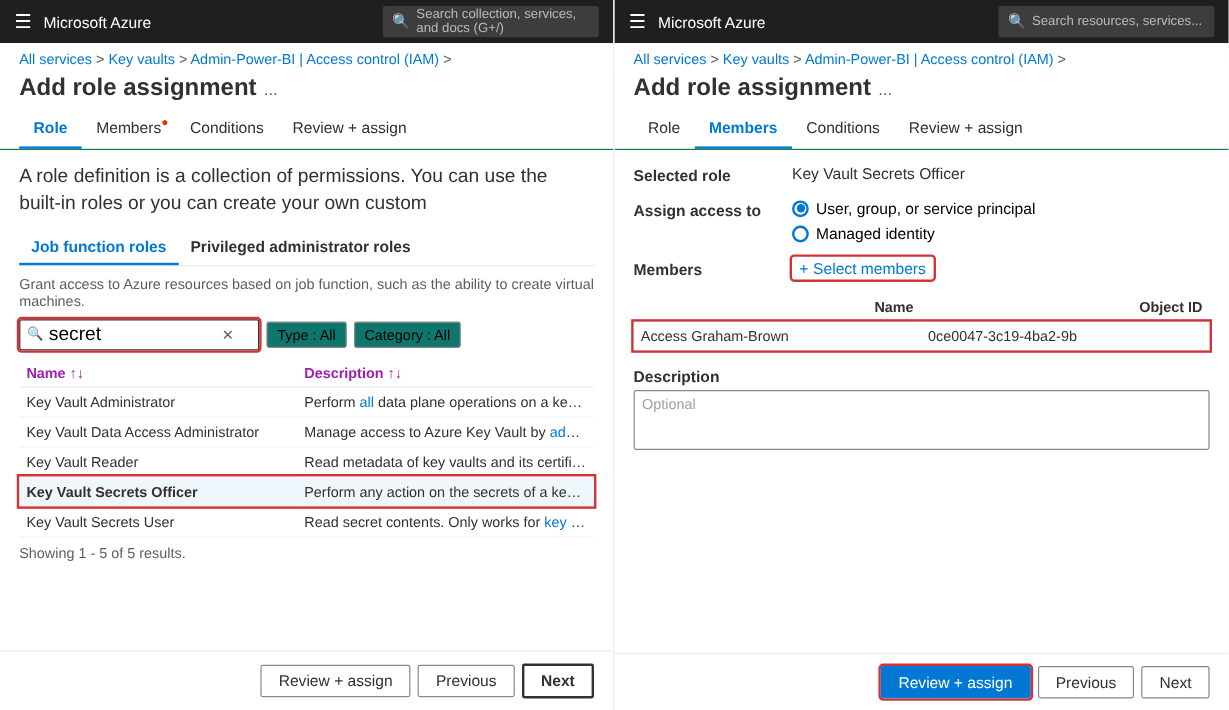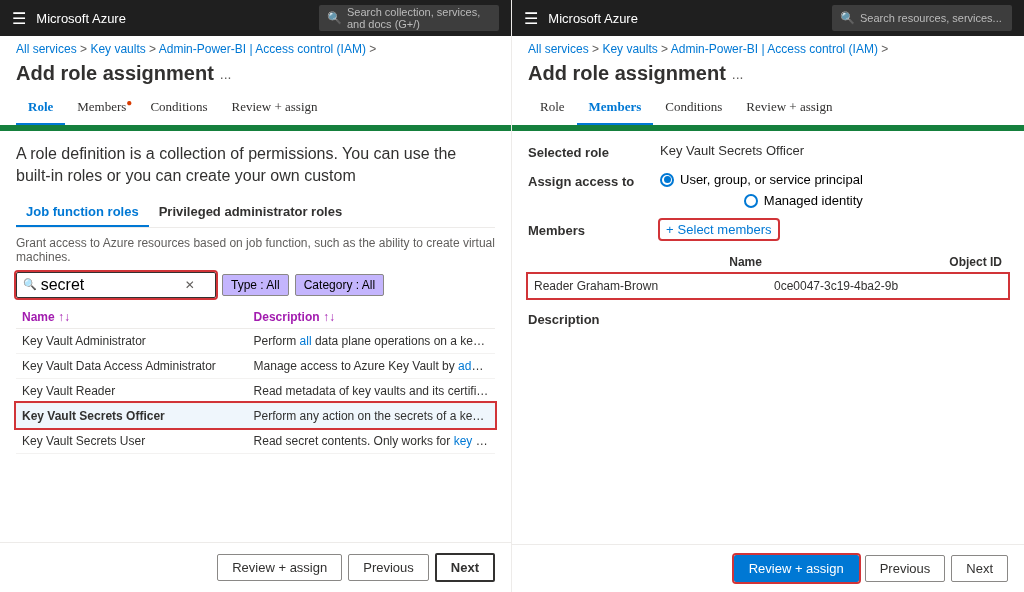--- a/index.html
+++ b/index.html
@@ -80,24 +80,23 @@
       gap: 6px;
     }
     .page-title-area h1 .ellipsis {
       font-size: 14px;
       color: #605e5c;
       font-weight: 400;
     }
     
     .tabs {
       display: flex;
-      border-bottom: 6px solid #15803d;
+      border-bottom: 1px solid #15803d;
       padding: 0 16px;
       flex-shrink: 0;
-      font-family: Liberation Serif, serif;
     }
     .tab {
       padding: 8px 12px;
       cursor: pointer;
       font-size: 13px;
       color: #323130;
       border-bottom: 2px solid transparent;
       position: relative;
     }
     .tab.active {
@@ -177,21 +176,21 @@
     }
     .filter-btn {
       display: flex;
       align-items: center;
       gap: 3px;
       border: 1px solid #8a8886;
       border-radius: 2px;
       padding: 3px 8px;
       font-size: 12px;
       cursor: pointer;
-      background: #c4b5fd;
+      background: #0f766e;
     }
     
     .role-table {
       width: 100%;
       border-collapse: collapse;
       font-size: 12px;
     }
     .role-table th {
       text-align: left;
       padding: 4px 6px;
@@ -266,21 +265,20 @@
       display: flex;
       flex-direction: column;
       gap: 6px;
     }
     .radio-option {
       display: flex;
       align-items: center;
       gap: 6px;
       font-size: 13px;
       cursor: pointer;
-      justify-content: flex-end;
     }
     .radio-circle {
       width: 14px;
       height: 14px;
       border-radius: 50%;
       border: 2px solid #0078d4;
       display: flex;
       align-items: center;
       justify-content: center;
       flex-shrink: 0;
@@ -424,20 +422,21 @@
           <td style="font-weight:600;">Key Vault Secrets Officer</td>
           <td class="text-truncate">Perform any action on the secrets of a key vault, except man</td>
         </tr>
         <tr>
           <td>Key Vault Secrets User</td>
           <td class="text-truncate">Read secret contents. Only works for <span class="text-blue">key vaults</span> that use the</td>
         </tr>
       </tbody>
     </table>
 
+    <p class="showing-text">Showing 1 - 5 of 5 results.</p>
   </div>
 
   <div class="footer">
     <button class="btn">Review + assign</button>
     <button class="btn">Previous</button>
     <button class="btn btn-next-outlined">Next</button>
   </div>
 </div>
 
 <div class="panel" style="border-right: none;">
@@ -505,29 +504,32 @@
       </div>
       <table class="members-table">
         <thead>
           <tr>
             <th>Name</th>
             <th>Object ID</th>
           </tr>
         </thead>
         <tbody>
           <tr class="member-row-outlined">
-            <td>Reader Graham-Brown</td>
+            <td>Access Graham-Brown</td>
             <td>0ce0047-3c19-4ba2-9b</td>
           </tr>
         </tbody>
       </table>
     </div>
 
     <div style="margin-top:8px;">
       <div class="field-label" style="margin-bottom:4px;">Description</div>
+      <div class="description-box">
+        <span style="color:#a19f9d;">Optional</span>
+      </div>
     </div>
   </div>
 
   <div class="footer">
     <button class="btn btn-primary" style="outline: 2px solid #d13438;">Review + assign</button>
     <button class="btn">Previous</button>
     <button class="btn">Next</button>
   </div>
 </div>
 

